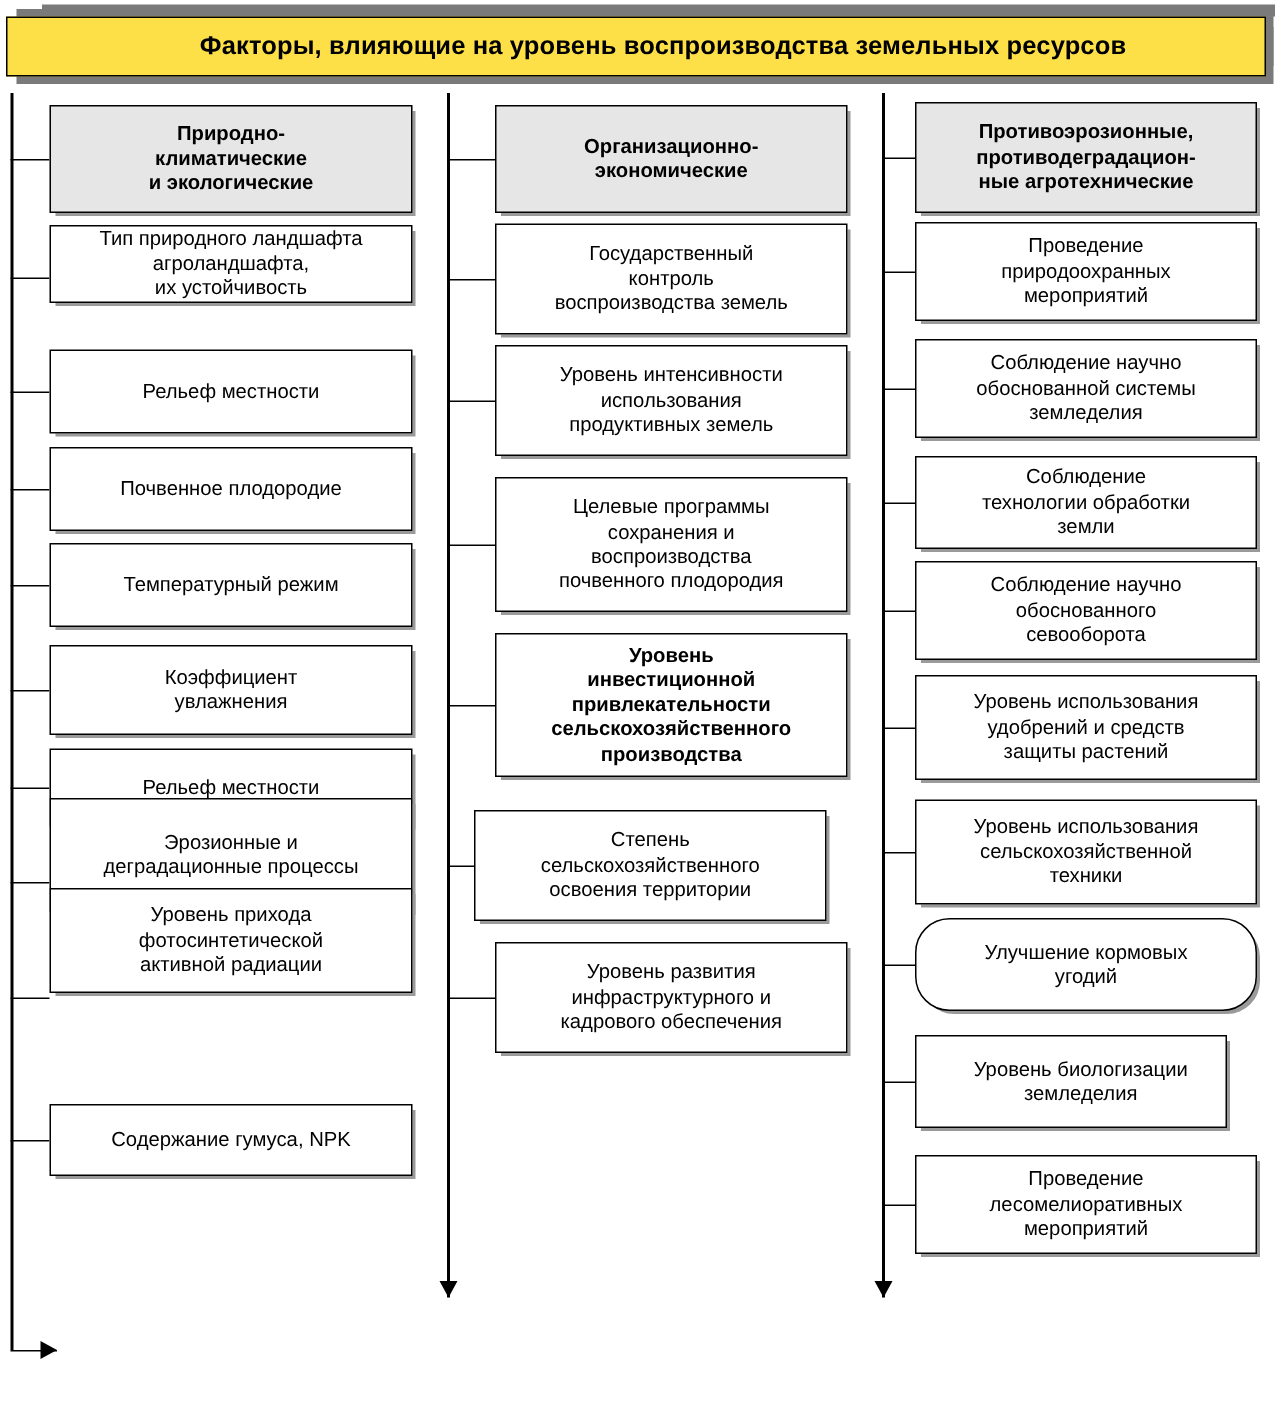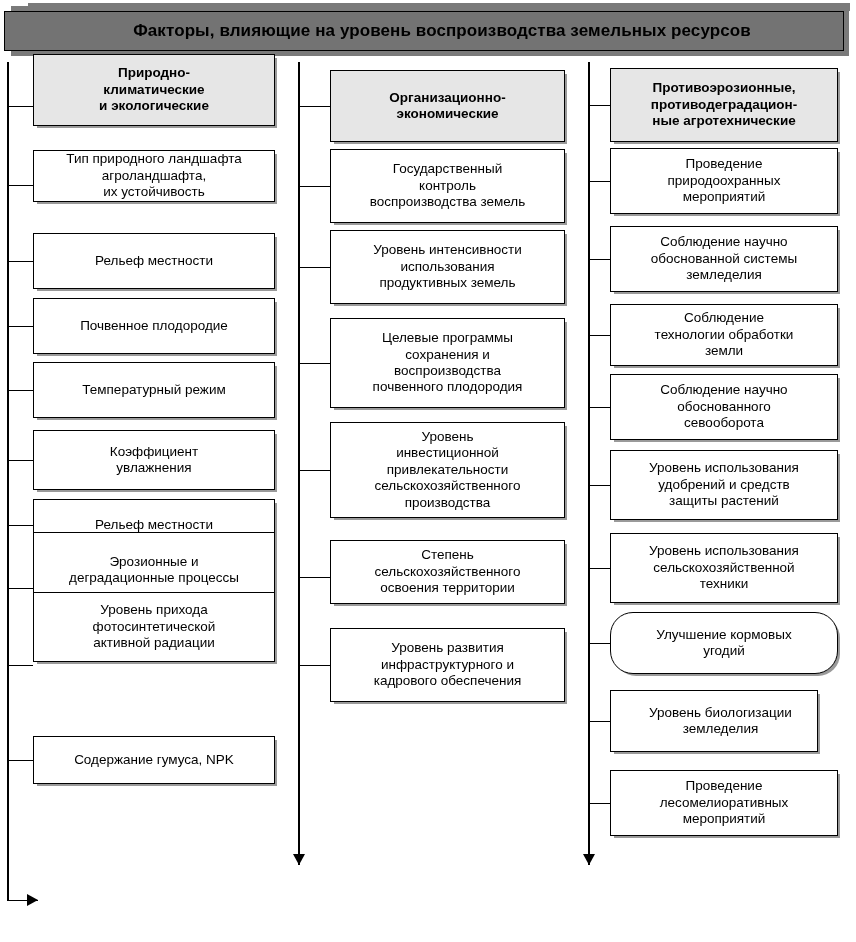--- a/index.html
+++ b/index.html
@@ -33,21 +33,21 @@
   }
   .box.shaded{background:#e6e6e6;font-weight:bold;}
   .box .txt{display:block;width:100%;}
 
   
   .title-box{
     position:absolute;
     left:4px; top:11px; width:840px; height:40px;
     box-sizing:border-box;
     border:1.6px solid #000;
-    background:#737373;
+    background:#fde047;
     display:flex;align-items:center;justify-content:center;
     font-weight:bold;
     font-size:17px;
     letter-spacing:.1px;
     box-shadow:6px -6px 0 -1px #7a7a7a, 6px 6px 0 -1px #7a7a7a;
     padding-left:36px;
   }
   .title-shadow-top{
     position:absolute;left:28px;top:3px;width:822px;height:8px;background:#7a7a7a;
   }
@@ -124,21 +124,21 @@
       <div class="hline" style="left: 588px; top: 407px; width: 22px;"></div>
       <div class="hline" style="left: 588px; top: 485px; width: 22px;"></div>
       <div class="hline" style="left: 588px; top: 568px; width: 22px;"></div>
       <div class="hline" style="left: 588px; top: 643px; width: 22px;"></div>
       <div class="hline" style="left: 588px; top: 721px; width: 22px;"></div>
       <div class="hline" style="left: 588px; top: 803px; width: 22px;"></div>
       <div class="vline" style="left: 588px; top: 62px; height: 803px;"></div>
       <div class="arrow-down" style="left: 583px; top: 854px;"></div>
     </div>
   <div id="nodes">
-      <div class="box shaded" style="left: 33px; top: 54px; width: 242px; height: 72px; justify-content: flex-end;">
+      <div class="box shaded" style="left: 33px; top: 70px; width: 242px; height: 72px; justify-content: flex-end;">
         <span class="txt">Природно-<br>климатические<br>и экологические</span>
       </div>
       <div class="box" style="left: 33px; top: 150px; width: 242px; height: 52px;">
         <span class="txt">Тип природного ландшафта агроландшафта,<br>их устойчивость</span>
       </div>
       <div class="box" style="left: 33px; top: 233px; width: 242px; height: 56px;">
         <span class="txt">Рельеф местности</span>
       </div>
       <div class="box" style="left: 33px; top: 298px; width: 242px; height: 56px; text-align: center;">
         <span class="txt">Почвенное плодородие</span>
@@ -166,24 +166,24 @@
       </div>
       <div class="box" style="left: 330px; top: 149px; width: 235px; height: 74px;">
         <span class="txt">Государственный<br>контроль<br>воспроизводства земель</span>
       </div>
       <div class="box" style="left: 330px; top: 230px; width: 235px; height: 74px;">
         <span class="txt">Уровень интенсивности<br>использования<br>продуктивных земель</span>
       </div>
       <div class="box" style="left: 330px; top: 318px; width: 235px; height: 90px;">
         <span class="txt">Целевые программы<br>сохранения и<br>воспроизводства<br>почвенного плодородия</span>
       </div>
-      <div class="box" style="left: 330px; top: 422px; width: 235px; height: 96px;">
+      <div class="box" style="left: 330px; top: 422px; width: 235px; height: 96px; font-weight: bold;">
         <span class="txt">Уровень<br>инвестиционной<br>привлекательности<br>сельскохозяйственного<br>производства</span>
       </div>
-      <div class="box" style="left: 330px; top: 540px; width: 235px; height: 64px; align-items: center;">
+      <div class="box" style="left: 316px; top: 540px; width: 235px; height: 74px; align-items: center;">
         <span class="txt">Степень<br>сельскохозяйственного<br>освоения территории</span>
       </div>
       <div class="box" style="left: 330px; top: 628px; width: 235px; height: 74px;">
         <span class="txt">Уровень развития<br>инфраструктурного и<br>кадрового обеспечения</span>
       </div>
       <div class="box shaded" style="left: 610px; top: 68px; width: 228px; height: 74px;">
         <span class="txt">Противоэрозионные,<br>противодеградацион-<br>ные агротехнические</span>
       </div>
       <div class="box" style="left: 610px; top: 148px; width: 228px; height: 66px;">
         <span class="txt">Проведение<br>природоохранных<br>мероприятий</span>

